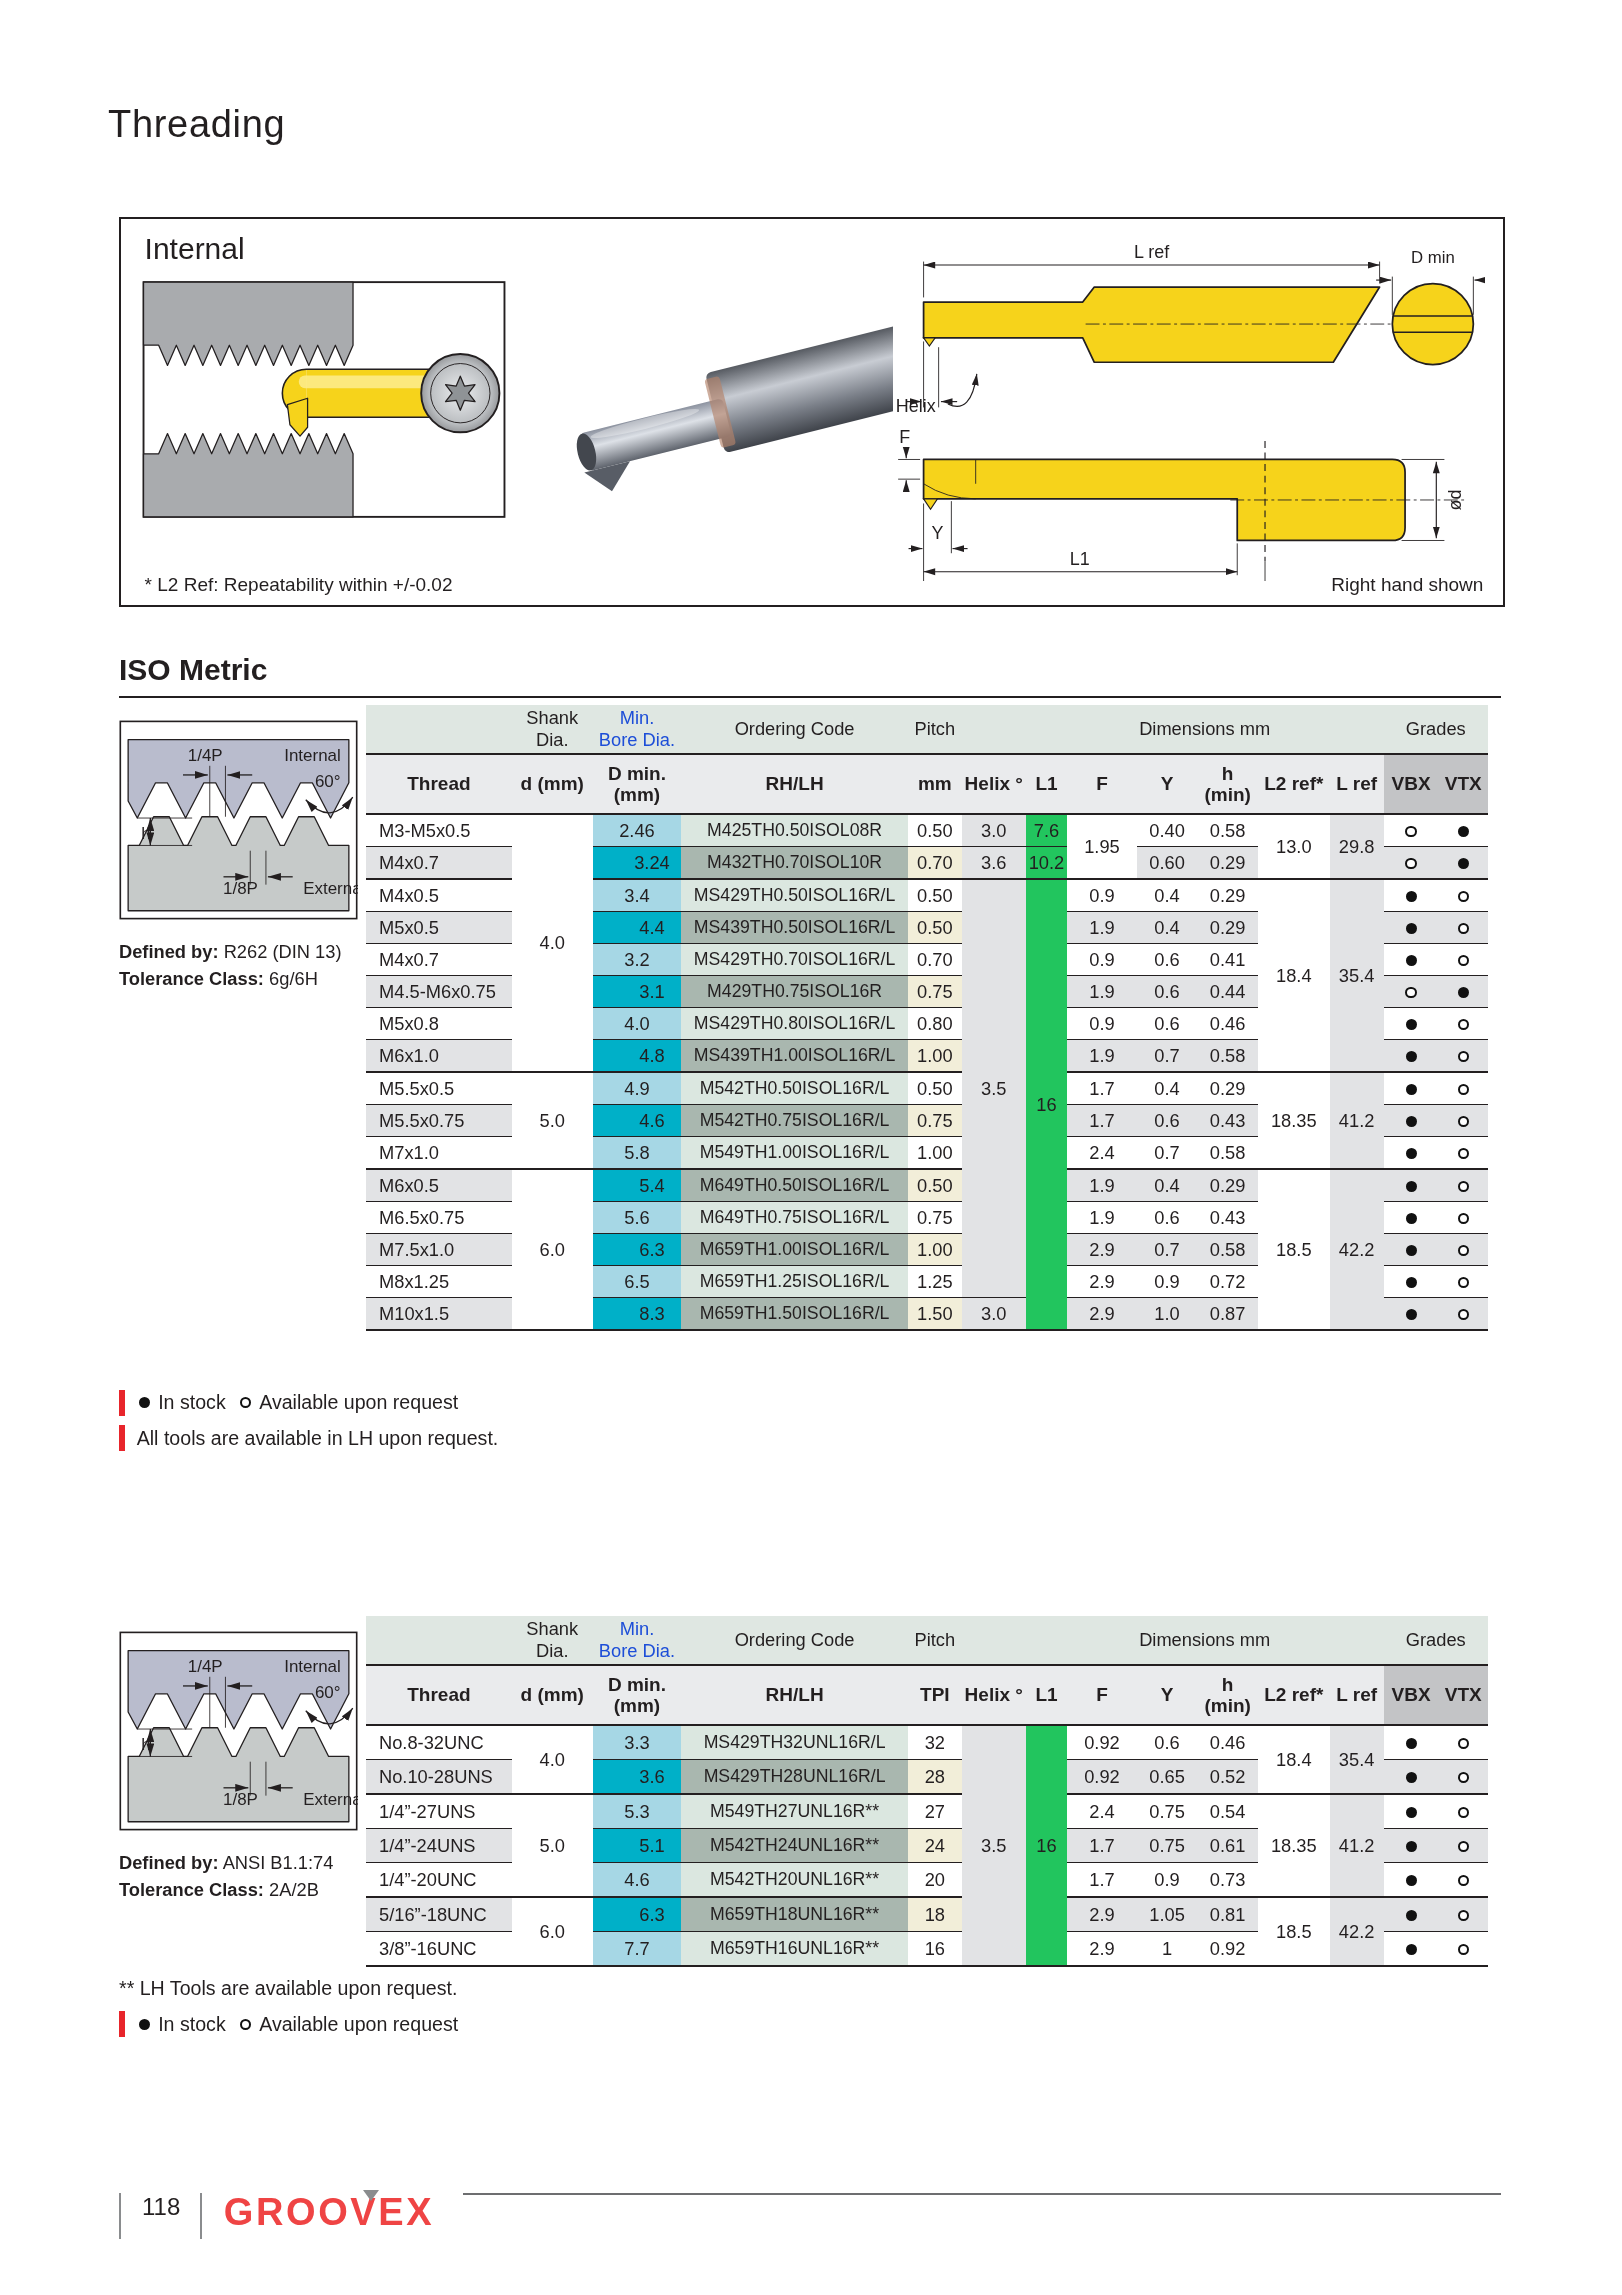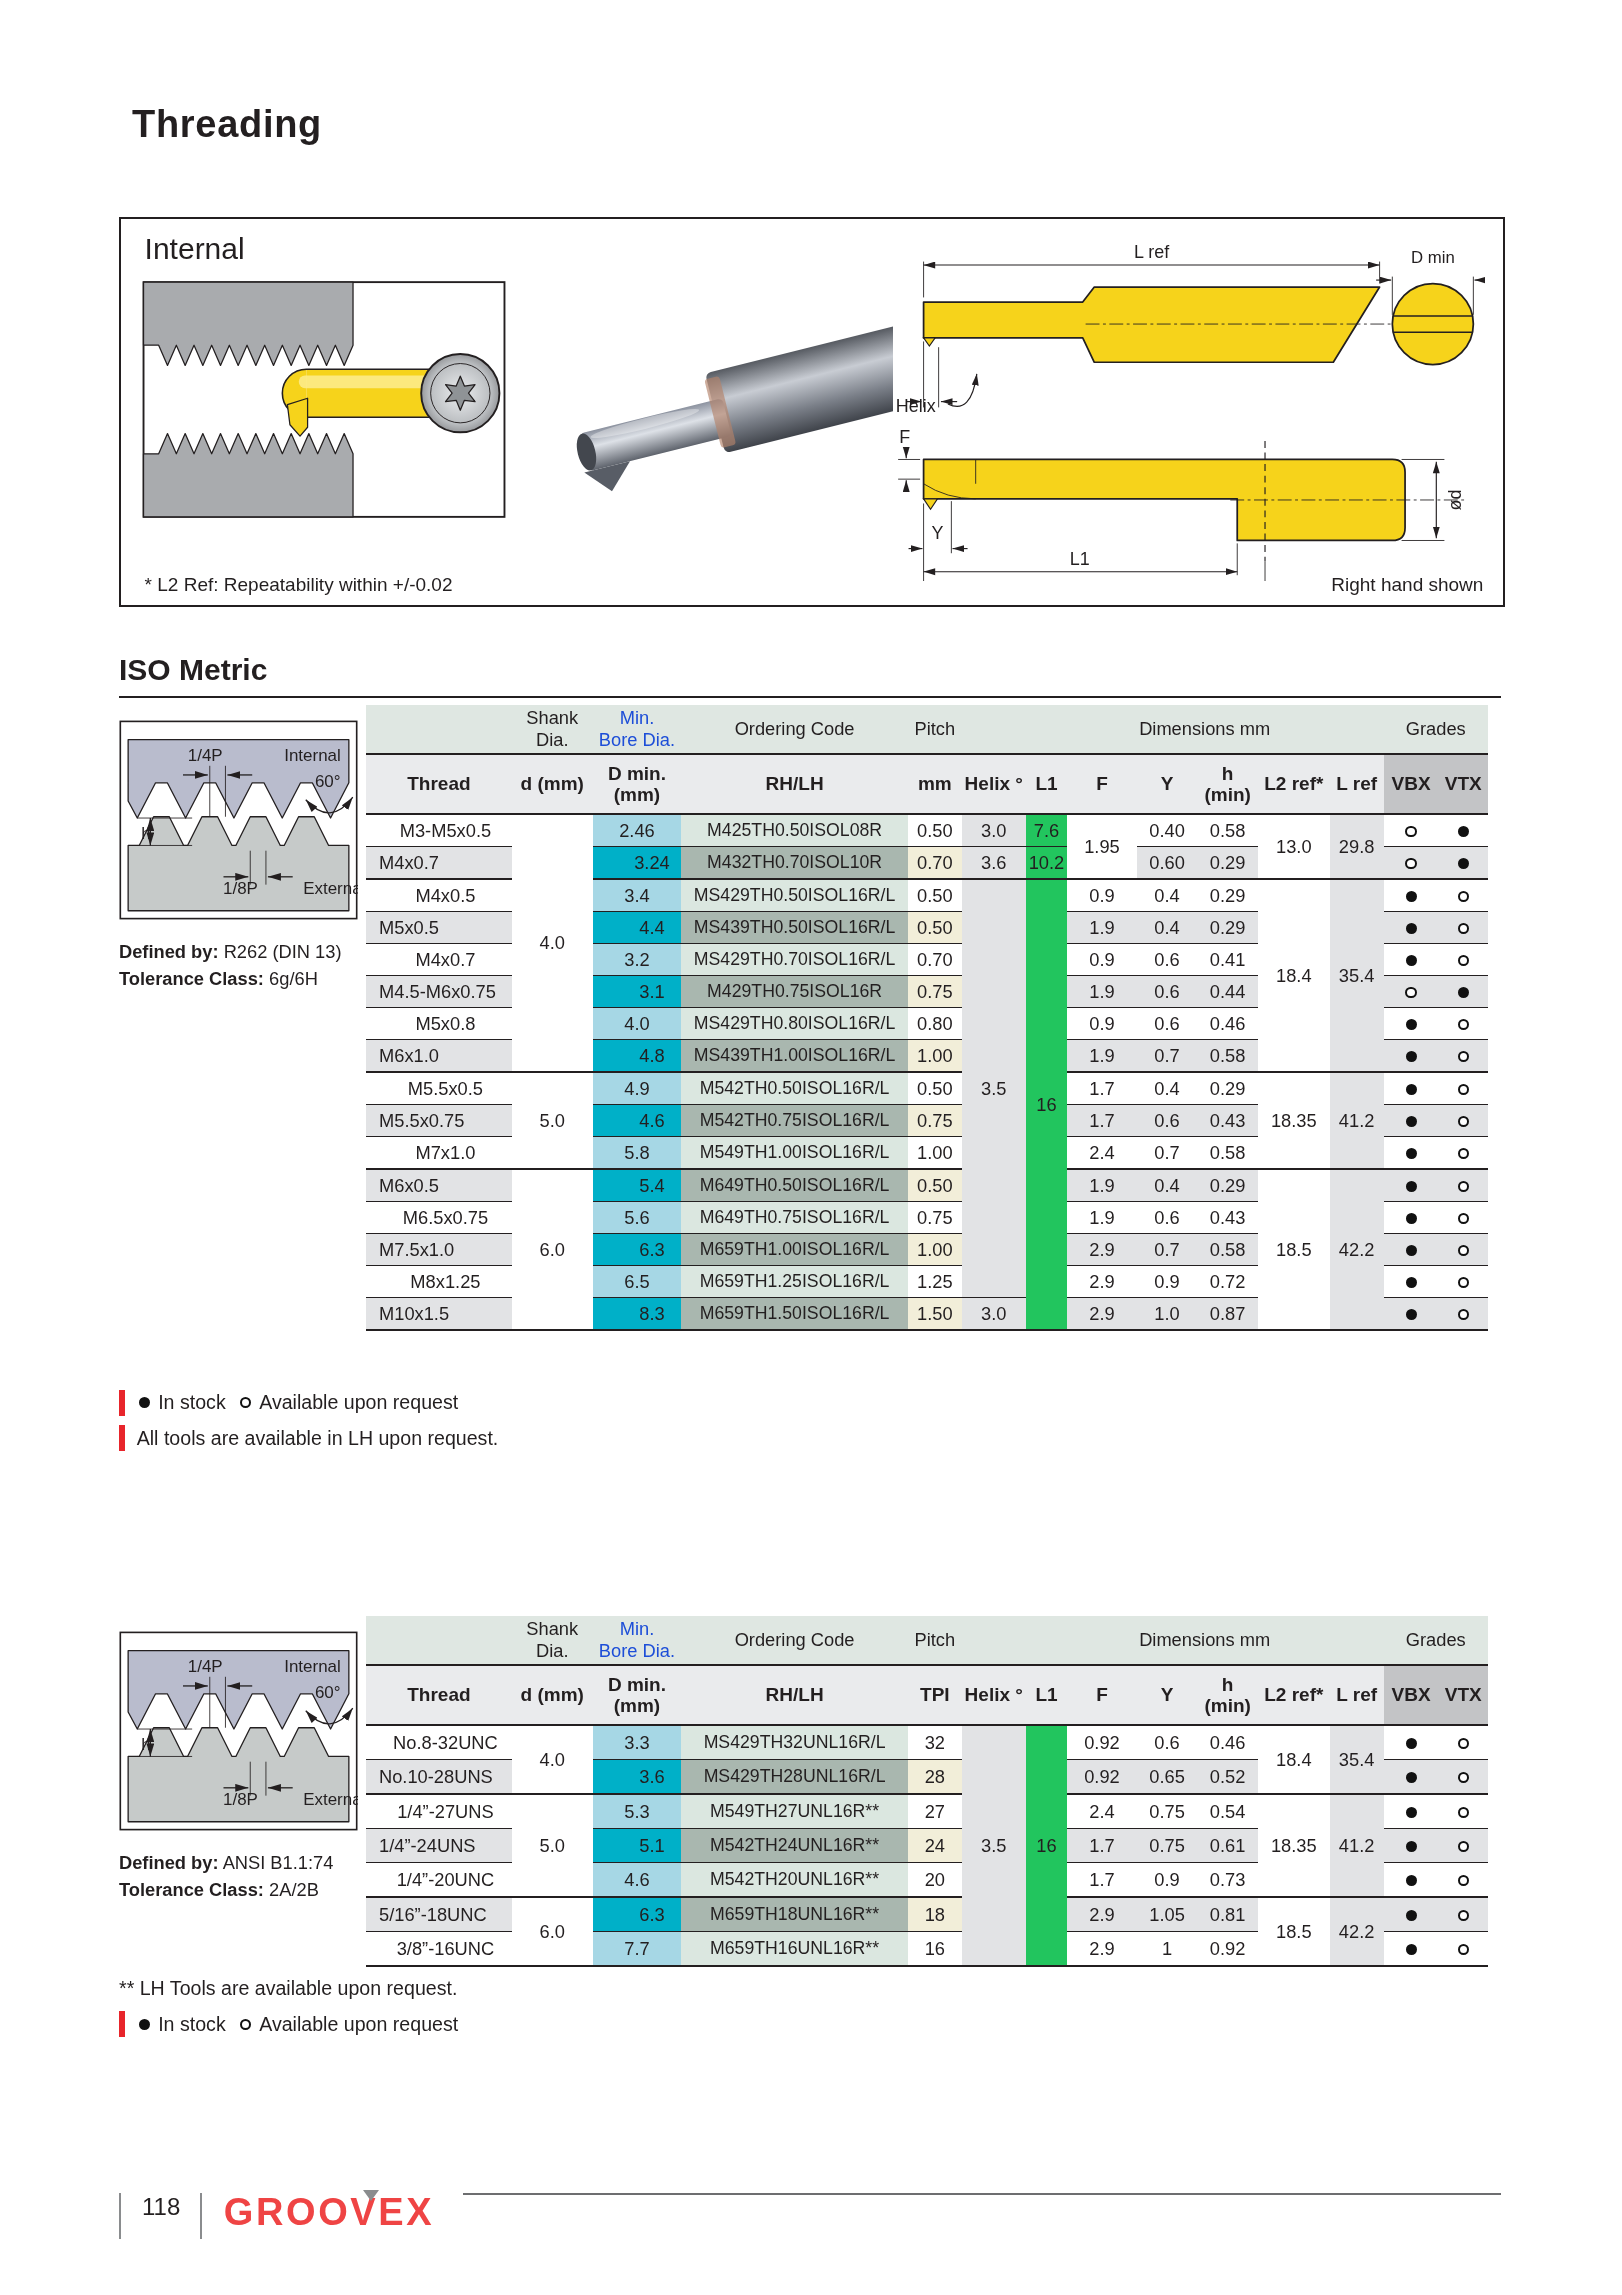--- a/index.html
+++ b/index.html
@@ -1,20 +1,20 @@
 <!DOCTYPE html>
 <html style="font-size:10.5px"><head>
 <meta charset="utf-8">
 <style>
   html,body{margin:0;padding:0;background:#f0f0f0;}
   .page{position:relative;width:1623px;height:2295px;background:#ffffff;margin:0 auto;
         font-family:"Liberation Sans",sans-serif;color:#231f20;overflow:hidden;}
   svg text{font-family:"Liberation Sans",sans-serif;fill:#231f20;}
 
-  .h1{position:absolute;left:132px;top:103px;font-size:38px;font-weight:bold;letter-spacing:0.7px;}
+  .h1{position:absolute;left:108px;top:103px;font-size:38px;font-weight:normal;letter-spacing:0.7px;}
 
   
   .internal-box{position:absolute;left:119px;top:217px;width:1382px;height:386px;
                 border:2px solid #231f20;background:#fff;}
   .internal-title{position:absolute;left:23.6px;top:13px;font-size:30px;font-weight:400;}
   .illus-left{position:absolute;left:19.6px;top:60px;}
   .illus-photo{position:absolute;left:419px;top:79px;}
   .illus-draw{position:absolute;left:762px;top:9.2px;}
   .box-footnote{position:absolute;left:23.6px;bottom:9.2px;font-size:19px;}
   .hand-note{position:absolute;right:19.6px;bottom:9.2px;font-size:19px;}
@@ -41,21 +41,21 @@
                     border-bottom:2px solid #231f20;white-space:pre-line;line-height:1.18;}
   thead tr.band2 th{background:#eaebed;font-weight:bold;font-size:19px;height:58px;
                     border-bottom:2px solid #231f20;white-space:pre-line;line-height:1.12;}
   thead tr.band2 th.c-grades-h{background:#c3c4c6;}
   .red{color:#1d4ed8;}
   tbody td{height:31px;border-top:1.3px solid #231f20;}
   #am-table tbody td{height:33px;}
   tbody tr:first-child td{border-top:none;}
   tbody tr.group td{border-top-width:2px;}
   .c-thread{text-align:left;padding-left:13px;}
-  tr.light .c-thread{background:#fff;text-align:center;}      tr.dark .c-thread{background:#e2e3e5;}
+  tr.light .c-thread{background:#fff;}      tr.dark .c-thread{background:#e2e3e5;}
   .c-d{background:#fff;}
   tr.light .c-dmin{background:#a6d7e5;}     tr.dark .c-dmin{background:#00b0c8;padding-left:30px;}
   tr.light .c-code{background:#dbe7e0;}     tr.dark .c-code{background:#a9b7af;}
   tr.light .c-pitch{background:#fff;}       tr.dark .c-pitch{background:#f2eed9;}
   .c-helix{background:#e2e3e5;}
   .c-l1{background:#22c55e;margin-top:21px;}
   tr.light .c-dim{background:#fff;}         tr.dark .c-dim{background:#e2e3e5;}
   .c-l2{background:#fff;}
   .c-lref{background:#e2e3e5;}
   tr.light .c-grade{background:#fff;}       tr.dark .c-grade{background:#e2e3e5;}

